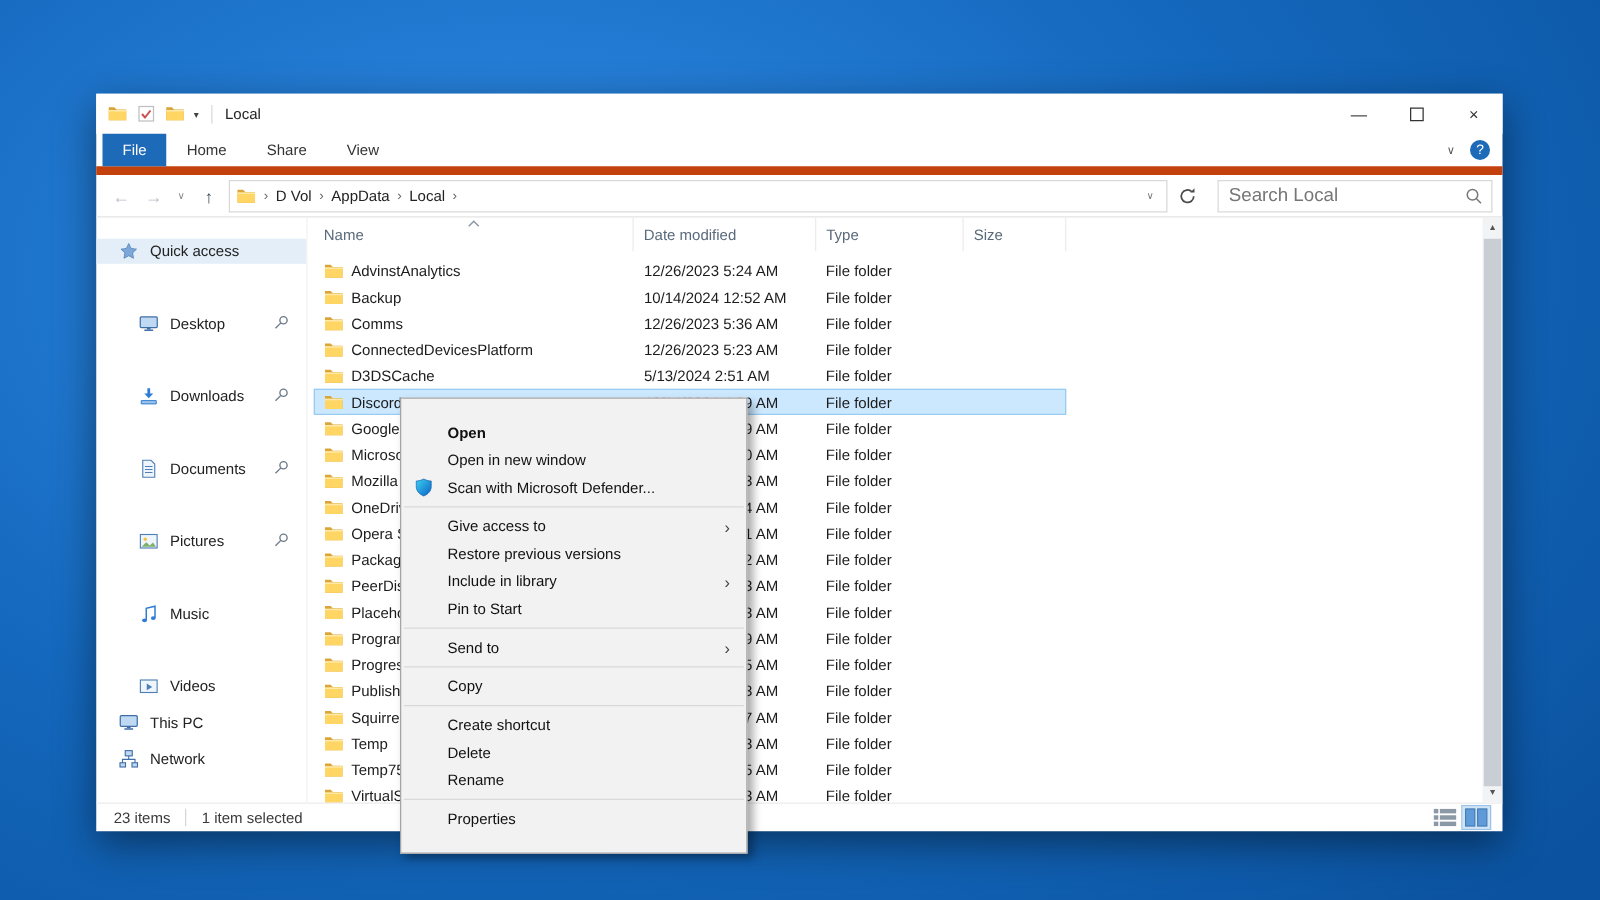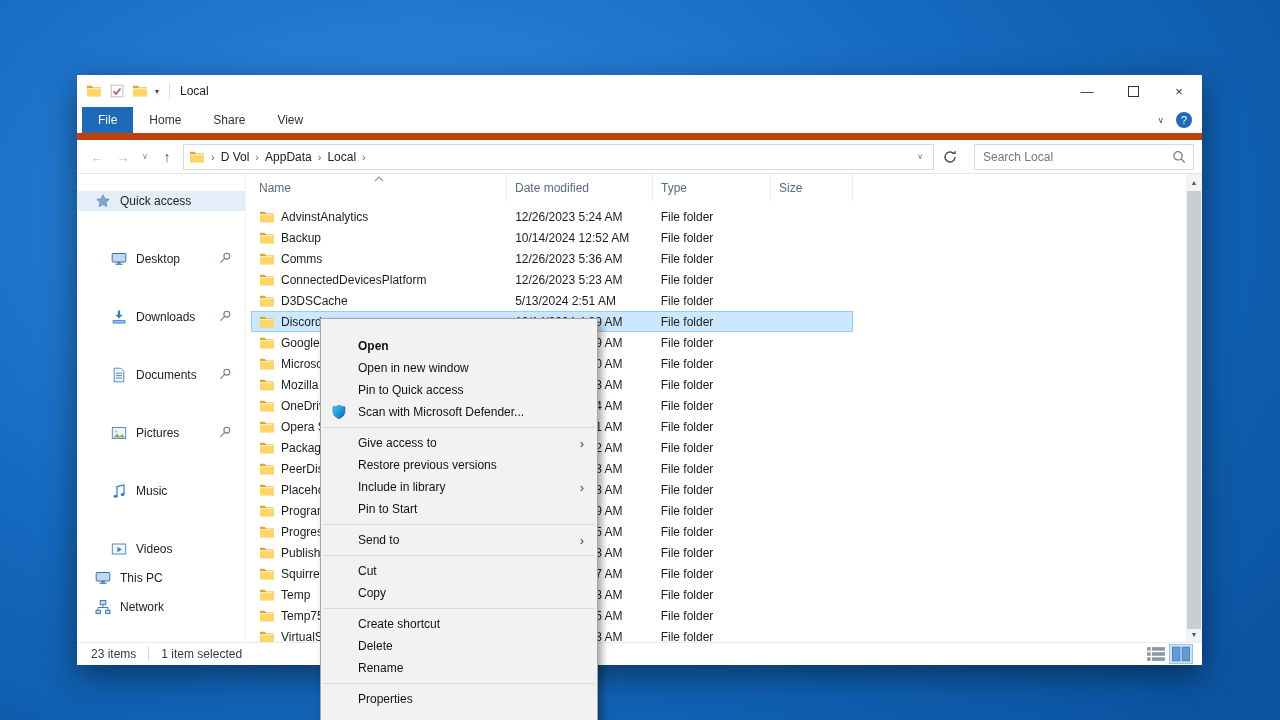--- a/index.html
+++ b/index.html
@@ -33,21 +33,21 @@
   .nav-btn.dim{color:#b9bfc7;}
   .nav-btn.tiny{width:16px;font-size:8px;color:#888;}
   .addressbar{flex:1;height:24px;border:1px solid #d9d9d9;background:#fff;display:flex;align-items:center;
     padding:0 5px;margin:0 2px;overflow:hidden;}
   .bc{display:flex;align-items:center;}
   .bc-sep{font-size:11px;color:#666;padding:0 6px;}
   .bc-seg{color:#222;}
   .addr-dropdown{margin-left:auto;font-size:8px;color:#777;padding:0 5px;}
   .searchbox{width:206px;height:24px;border:1px solid #d9d9d9;background:#fff;display:flex;align-items:center;
     padding:0 6px;margin-left:10px;}
-  .searchbox input{border:none;outline:none;flex:1;min-width:0;font-size:12px;color:#333;font-family:inherit;background:transparent;}
+  .searchbox input{border:none;outline:none;flex:1;min-width:0;font-size:15px;color:#333;font-family:inherit;background:transparent;}
   .searchbox input::placeholder{color:#767676;}
   
   .content{flex:1;display:flex;overflow:hidden;position:relative;}
   .navpane{width:168px;flex:none;padding-top:17px;overflow:hidden;border-right:1px solid #f2f2f2;}
   .nav-block{margin-bottom:9px;}
   .nav-item{height:20px;display:flex;align-items:center;gap:9px;padding-left:18px;position:relative;color:#222;}
   .nav-item.child{padding-left:34px;margin-top:38px;}
   .nav-item.selected{background:var(--navsel,#e4eef8);}
   .pin-wrap{position:absolute;right:12px;}
   .filearea{flex:1;display:flex;flex-direction:column;overflow:hidden;}
@@ -768,23 +768,20 @@
   </div>
 
   <div class="context-menu" id="context-menu">
       <div class="menu-item bold">
         <span>Open</span>
       </div>
       <div class="menu-item">
         <span>Open in new window</span>
       </div>
       <div class="menu-item">
-        <span>Pin to Quick access</span>
-      </div>
-      <div class="menu-item">
         <span class="icon">
           <svg viewBox="0 0 16 16">
             <defs>
               <linearGradient id="defg" x1="0" y1="0" x2="1" y2="1">
                 <stop offset="0" stop-color="#3bd0f2"></stop>
                 <stop offset="1" stop-color="#0b63c4"></stop>
               </linearGradient>
             </defs>
             <path fill="url(#defg)" stroke="#0a57a8" stroke-width="0.5" d="M8 1.2c2 1 4 1.6 6 1.6v4.4c0 3.6-2.6 6.3-6 7.6-3.4-1.3-6-4-6-7.6V2.8c2 0 4-.6 6-1.6z"></path>
           </svg>
@@ -806,23 +803,20 @@
       <div class="menu-item">
         <span>Pin to Start</span>
       </div>
       <div class="menu-sep"></div>
       <div class="menu-item">
         <span>Send to</span>
         <span class="submenu-arrow">›</span>
       </div>
       <div class="menu-sep"></div>
       <div class="menu-item">
-        <span>Cut</span>
-      </div>
-      <div class="menu-item">
         <span>Copy</span>
       </div>
       <div class="menu-sep"></div>
       <div class="menu-item">
         <span>Create shortcut</span>
       </div>
       <div class="menu-item">
         <span>Delete</span>
       </div>
       <div class="menu-item">

